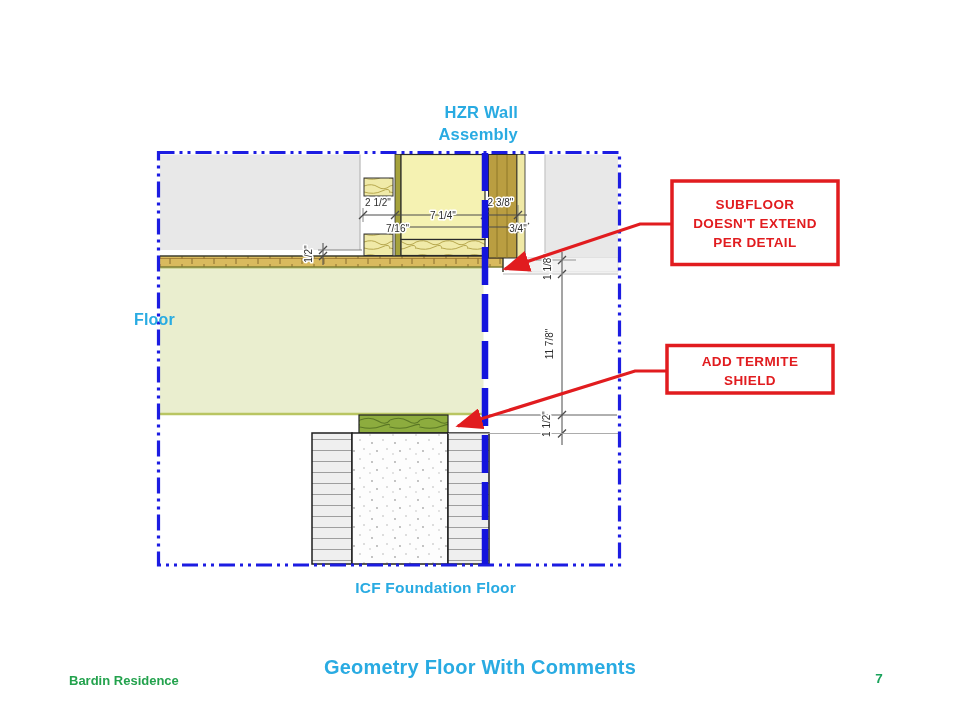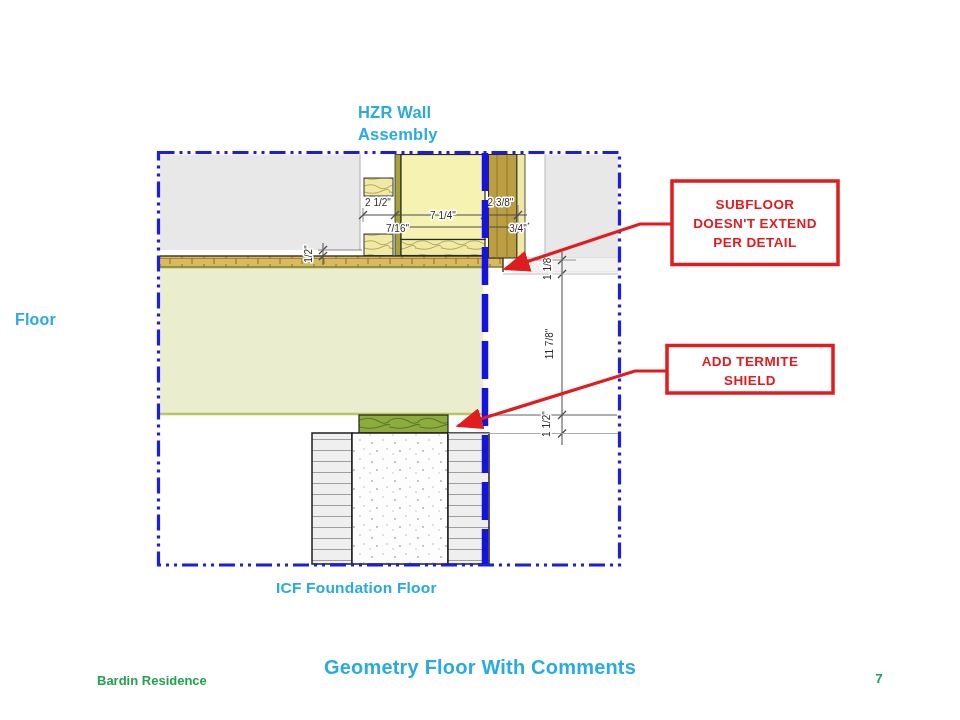--- a/index.html
+++ b/index.html
@@ -2,30 +2,30 @@
 <html><head>
 <meta charset="utf-8">
 <style>
   html,body { margin:0; padding:0; }
   body {
     width:960px; height:720px; position:relative; background:#ffffff;
     font-family:"Liberation Sans", sans-serif; overflow:hidden;
   }
   .abs { position:absolute; }
   .callout-label {
-    color:#29abe2; font-weight:bold; text-align:left; line-height:22px;
+    color:#29abe2; font-weight:bold; text-align:right; line-height:22px;
     font-size:16.5px; letter-spacing:0.2px;
   }
   .callout-label span { display:block; }
   .title {
     left:0; top:656px; width:960px; text-align:center;
     color:#29abe2; font-weight:bold; font-size:20px; letter-spacing:0.2px;
   }
   .footer-left {
-    left:69px; top:673px; color:#23a24d; font-weight:bold; font-size:13px;margin-left:28px;
+    left:69px; top:673px; color:#23a24d; font-weight:bold; font-size:13px;
   }
   .page-num {
     left:859px; top:671px; width:40px; text-align:center;
     color:#1aa35c; font-weight:bold; font-size:13.5px;
   }
   svg text.dim {
     font-family:"Liberation Sans", sans-serif; font-size:10px; fill:#2e2e2e;
     paint-order:stroke; stroke:#ffffff; stroke-width:3px; stroke-linejoin:round;
   }
   svg text.red-note {

